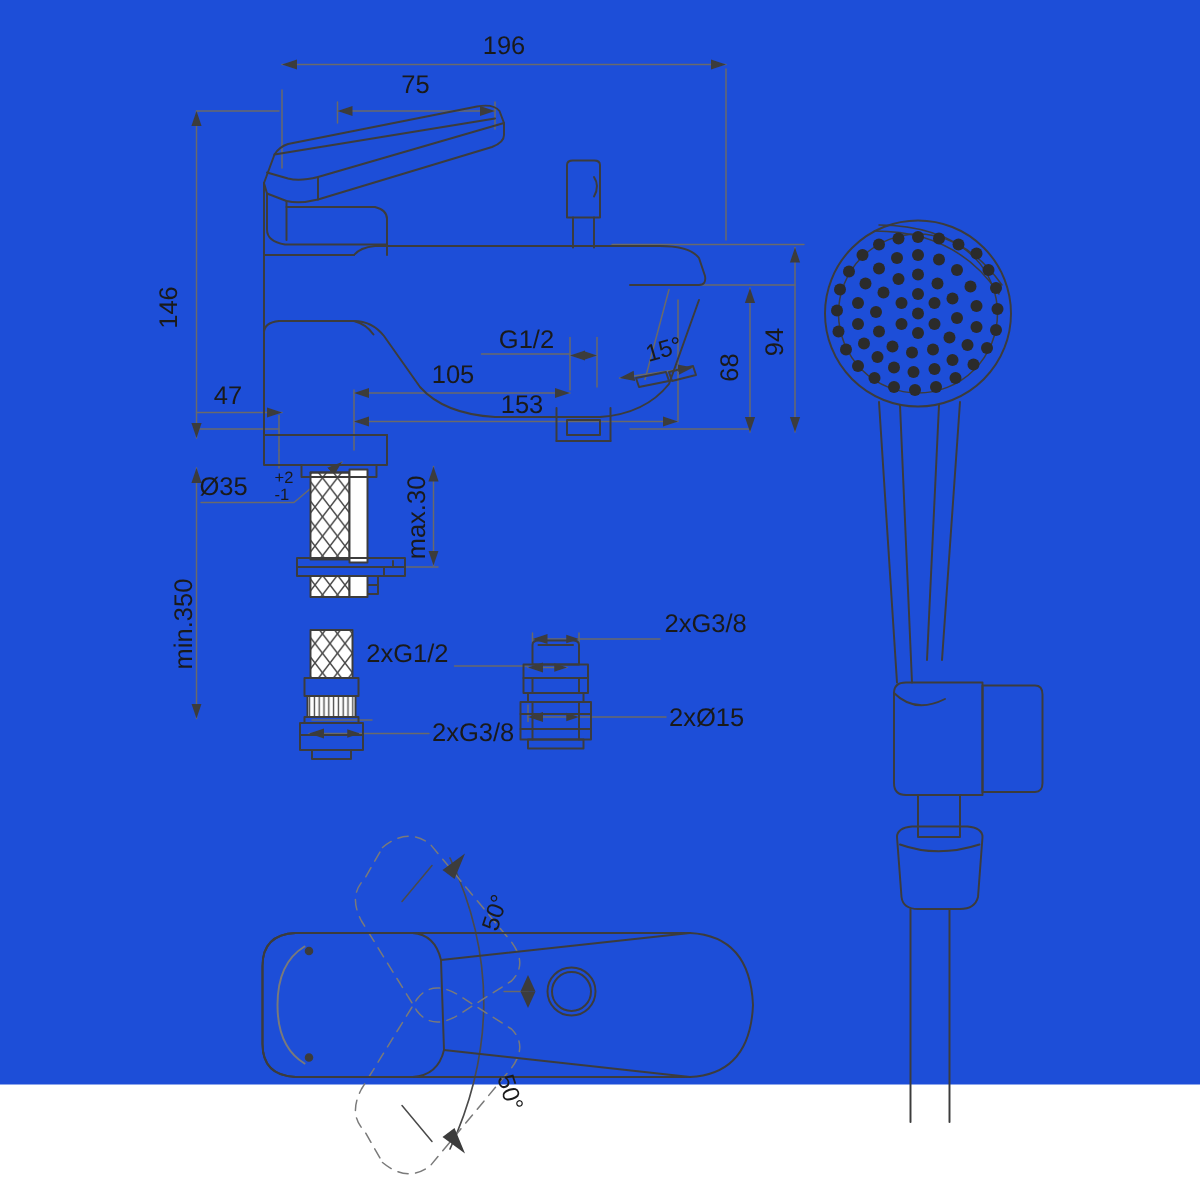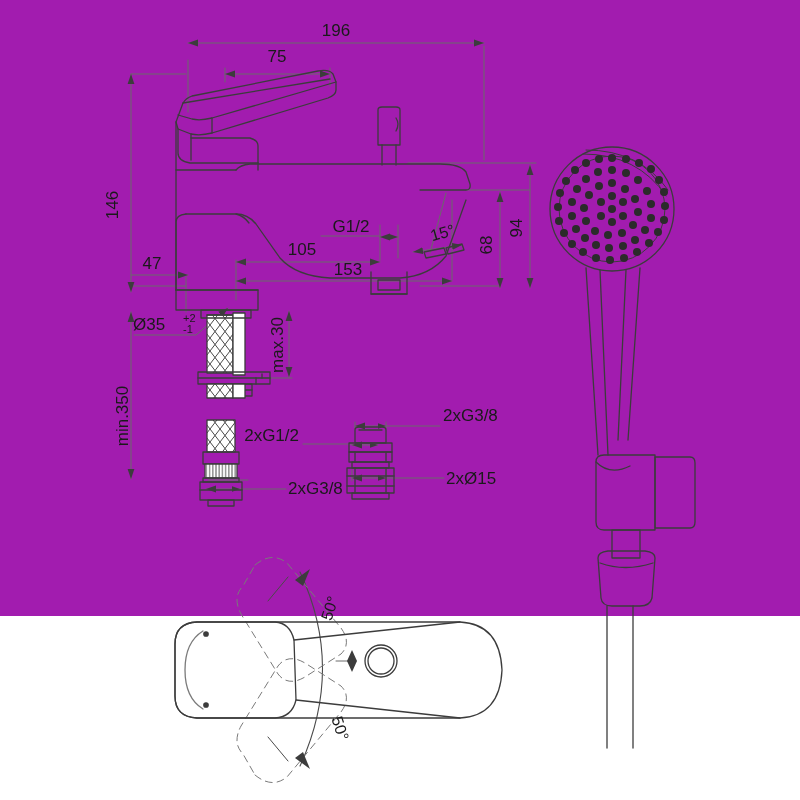--- a/index.html
+++ b/index.html
@@ -9,22 +9,22 @@
   }
   body {
     width: 800px;
     height: 800px;
     font-family: "Liberation Sans", sans-serif;
     overflow: hidden;
   }
   #sheet {
     position: relative;
     width: 800px;
-    height: 616px;
-    background: #a21caf;
+    height: 723px;
+    background: #1d4ed8;
   }
   #drawing {
     position: absolute;
     left: 0;
     top: 0;
     width: 800px;
     height: 800px;
   }
   .dim-text {
     font-family: "Liberation Sans", sans-serif;

